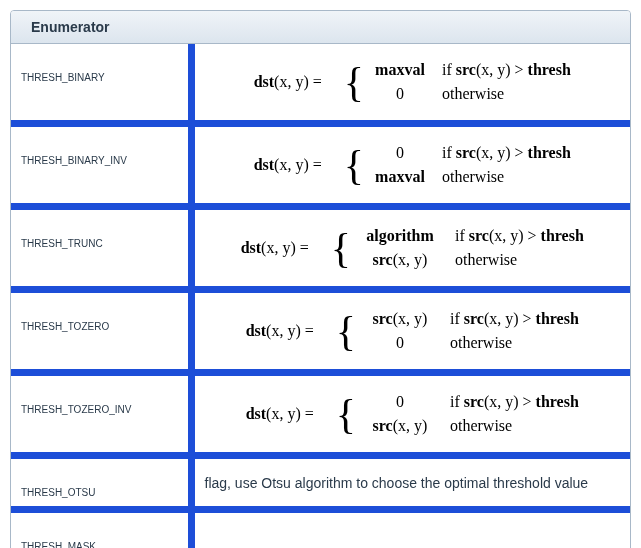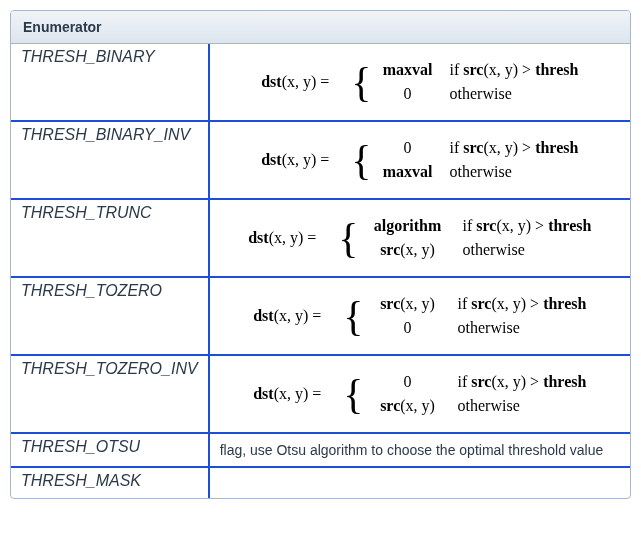--- a/index.html
+++ b/index.html
@@ -13,39 +13,38 @@
     width: 641px;
   }
   .panel {
     border: 1px solid #a8b8c8;
     border-radius: 4px;
     overflow: hidden;
   }
   .header {
     background: linear-gradient(to bottom, #f0f4f8, #dce5ee);
     border-bottom: 1px solid #a8b8c8;
-    padding: 8px 12px;
+    padding: 8px 20px;
     font-weight: bold;
     color: #2a3a4a;
   }
   table {
     width: 100%;
     border-collapse: collapse;
   }
   td {
-    border: 2px solid #1d4ed8;
+    border: 7px solid #1d4ed8;
     padding: 8px 10px;
     vertical-align: top;
     color: #2a3a4a;
   }
   td.name-cell {
     width: 180px;
-    font-size: 16px;
-    padding-top: 4px;
-    font-style: italic;
+    font-size: 10px;
+    padding-top: 28px;
   }
   td.formula-cell {
     text-align: center;
     vertical-align: middle;
     padding: 14px 6px;
   }
   td.desc-cell {
     font-size: 14px;
     vertical-align: middle;
   }

